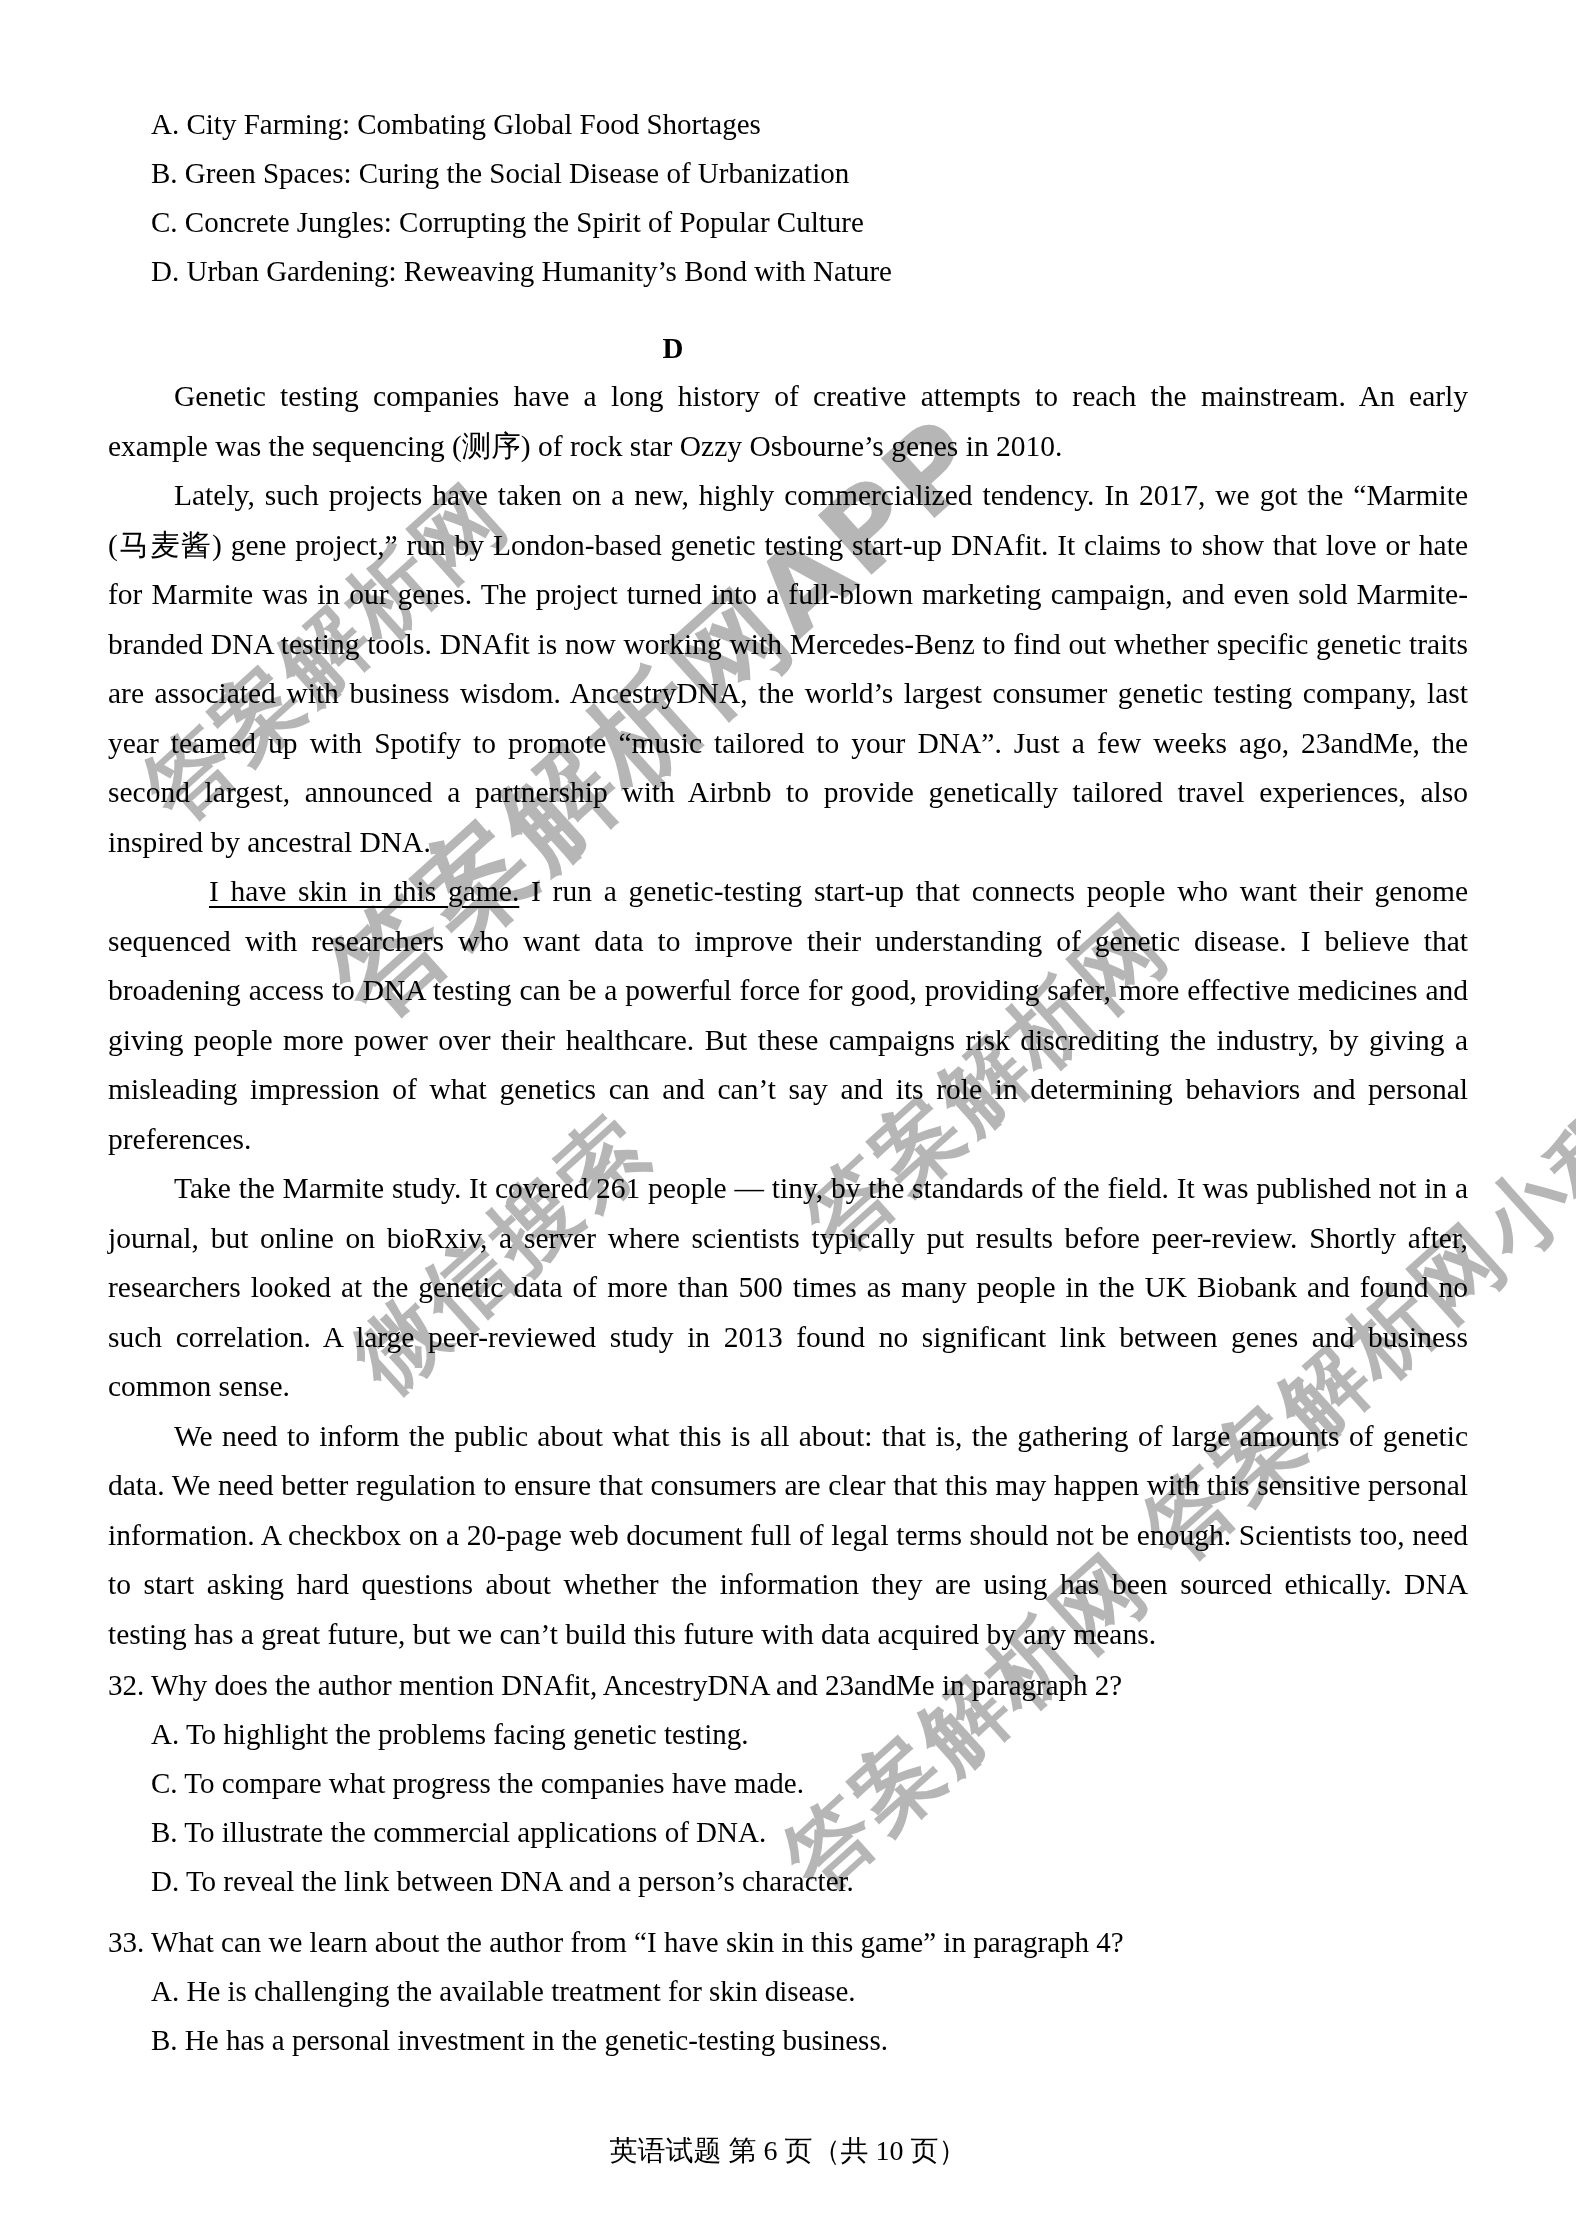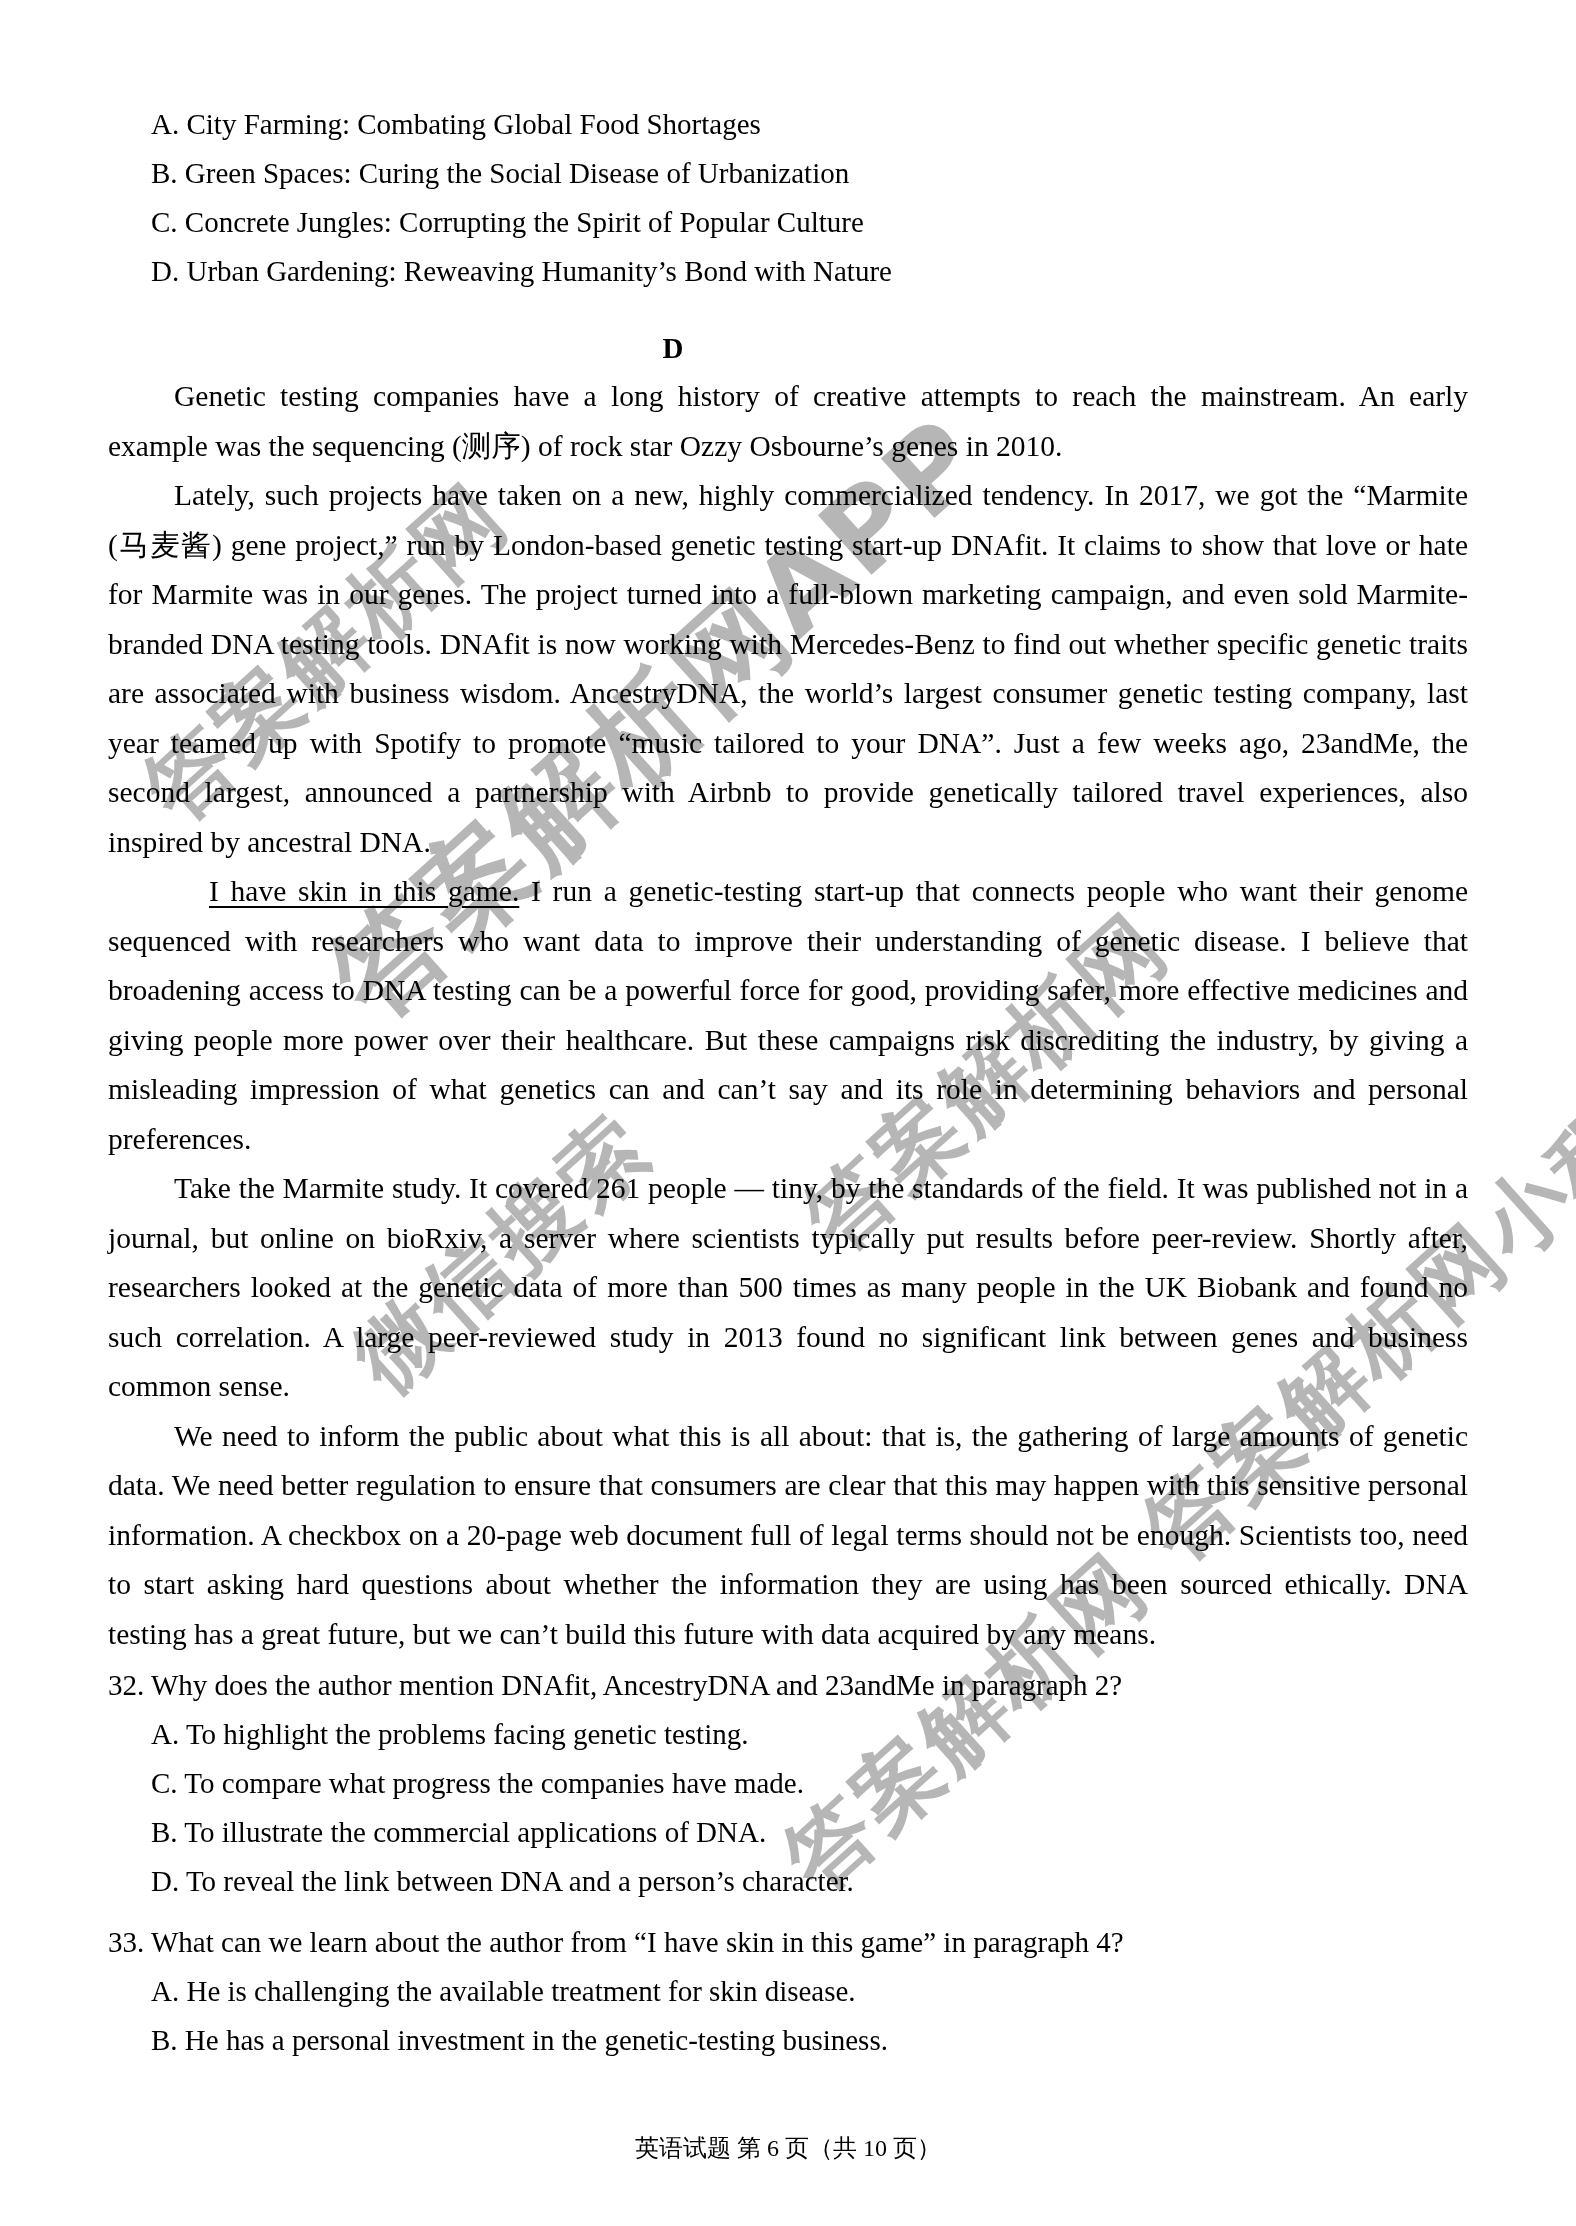--- a/index.html
+++ b/index.html
@@ -109,21 +109,21 @@
     padding-left: 43px;
     white-space: nowrap;
   }
 
   .footer {
     position: absolute;
     left: 0;
     top: 2132px;
     width: 1576px;
     text-align: center;
-    font-size: 24px;
+    font-size: 28px;
     z-index: 10;
     font-family: "Liberation Serif", "DejaVu Serif", serif;
   }
 </style>
 </head>
 <body>
 
 <div class="page">
 
   <div class="watermark-layer">

